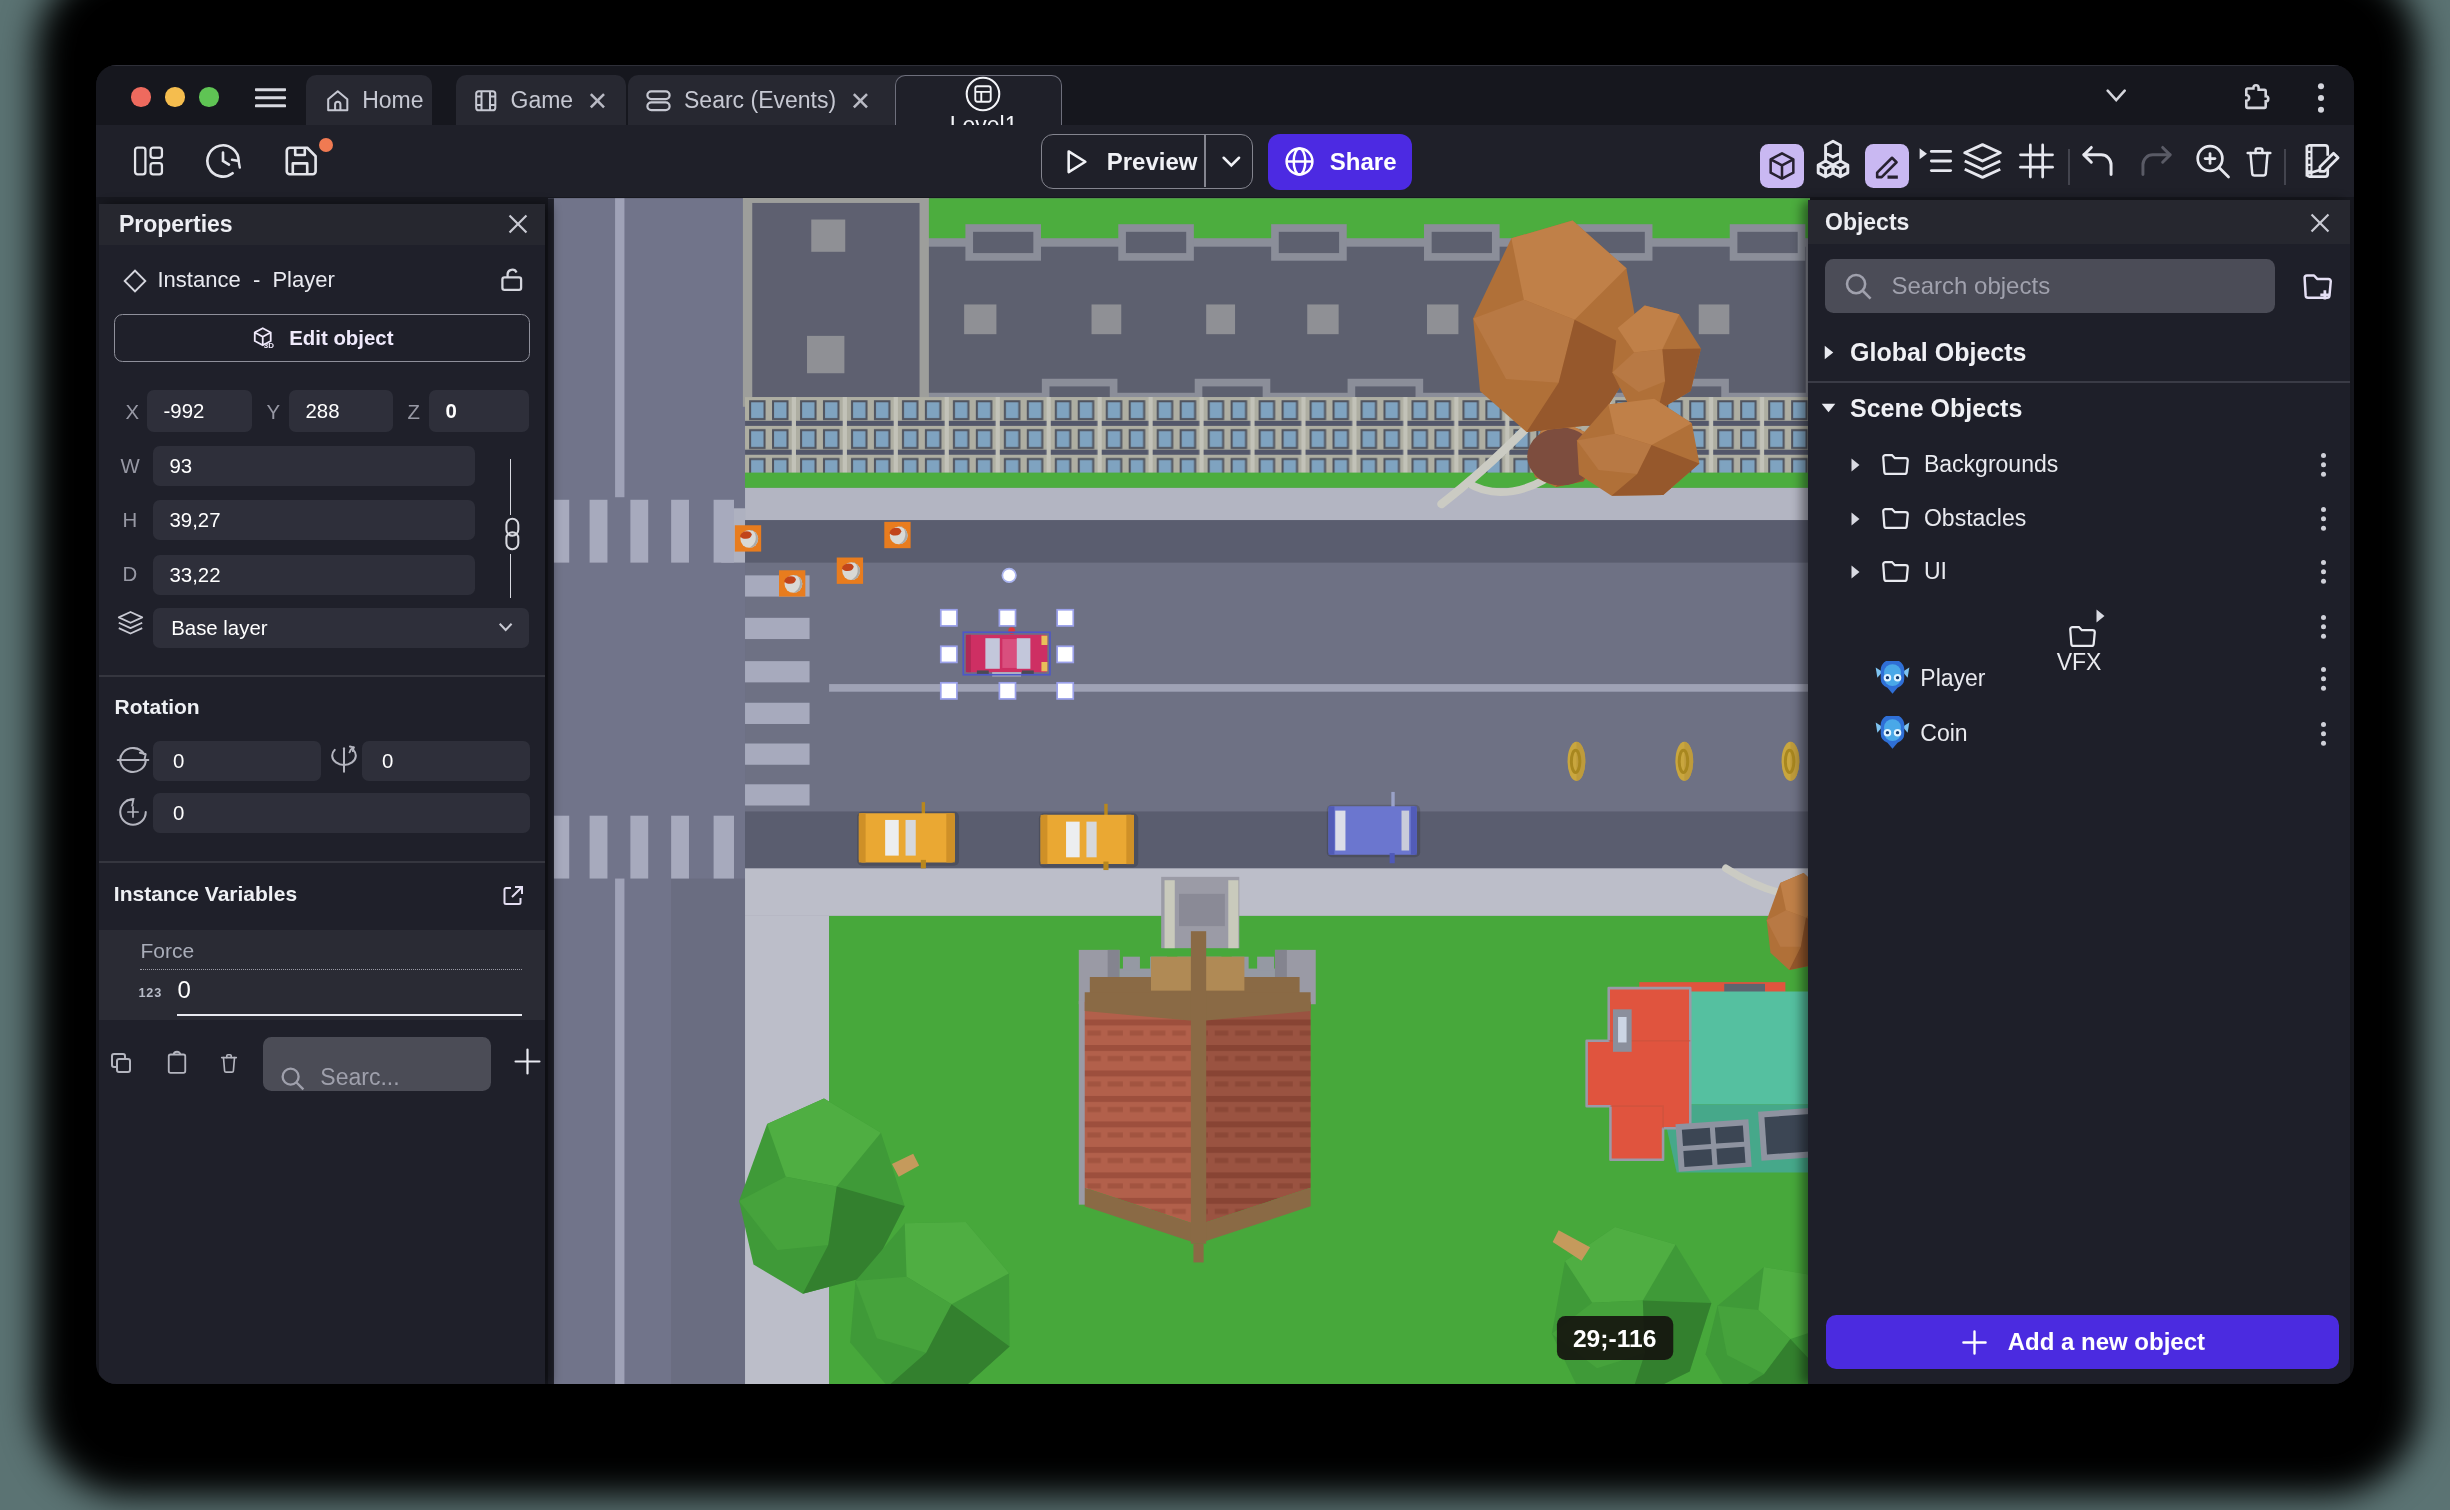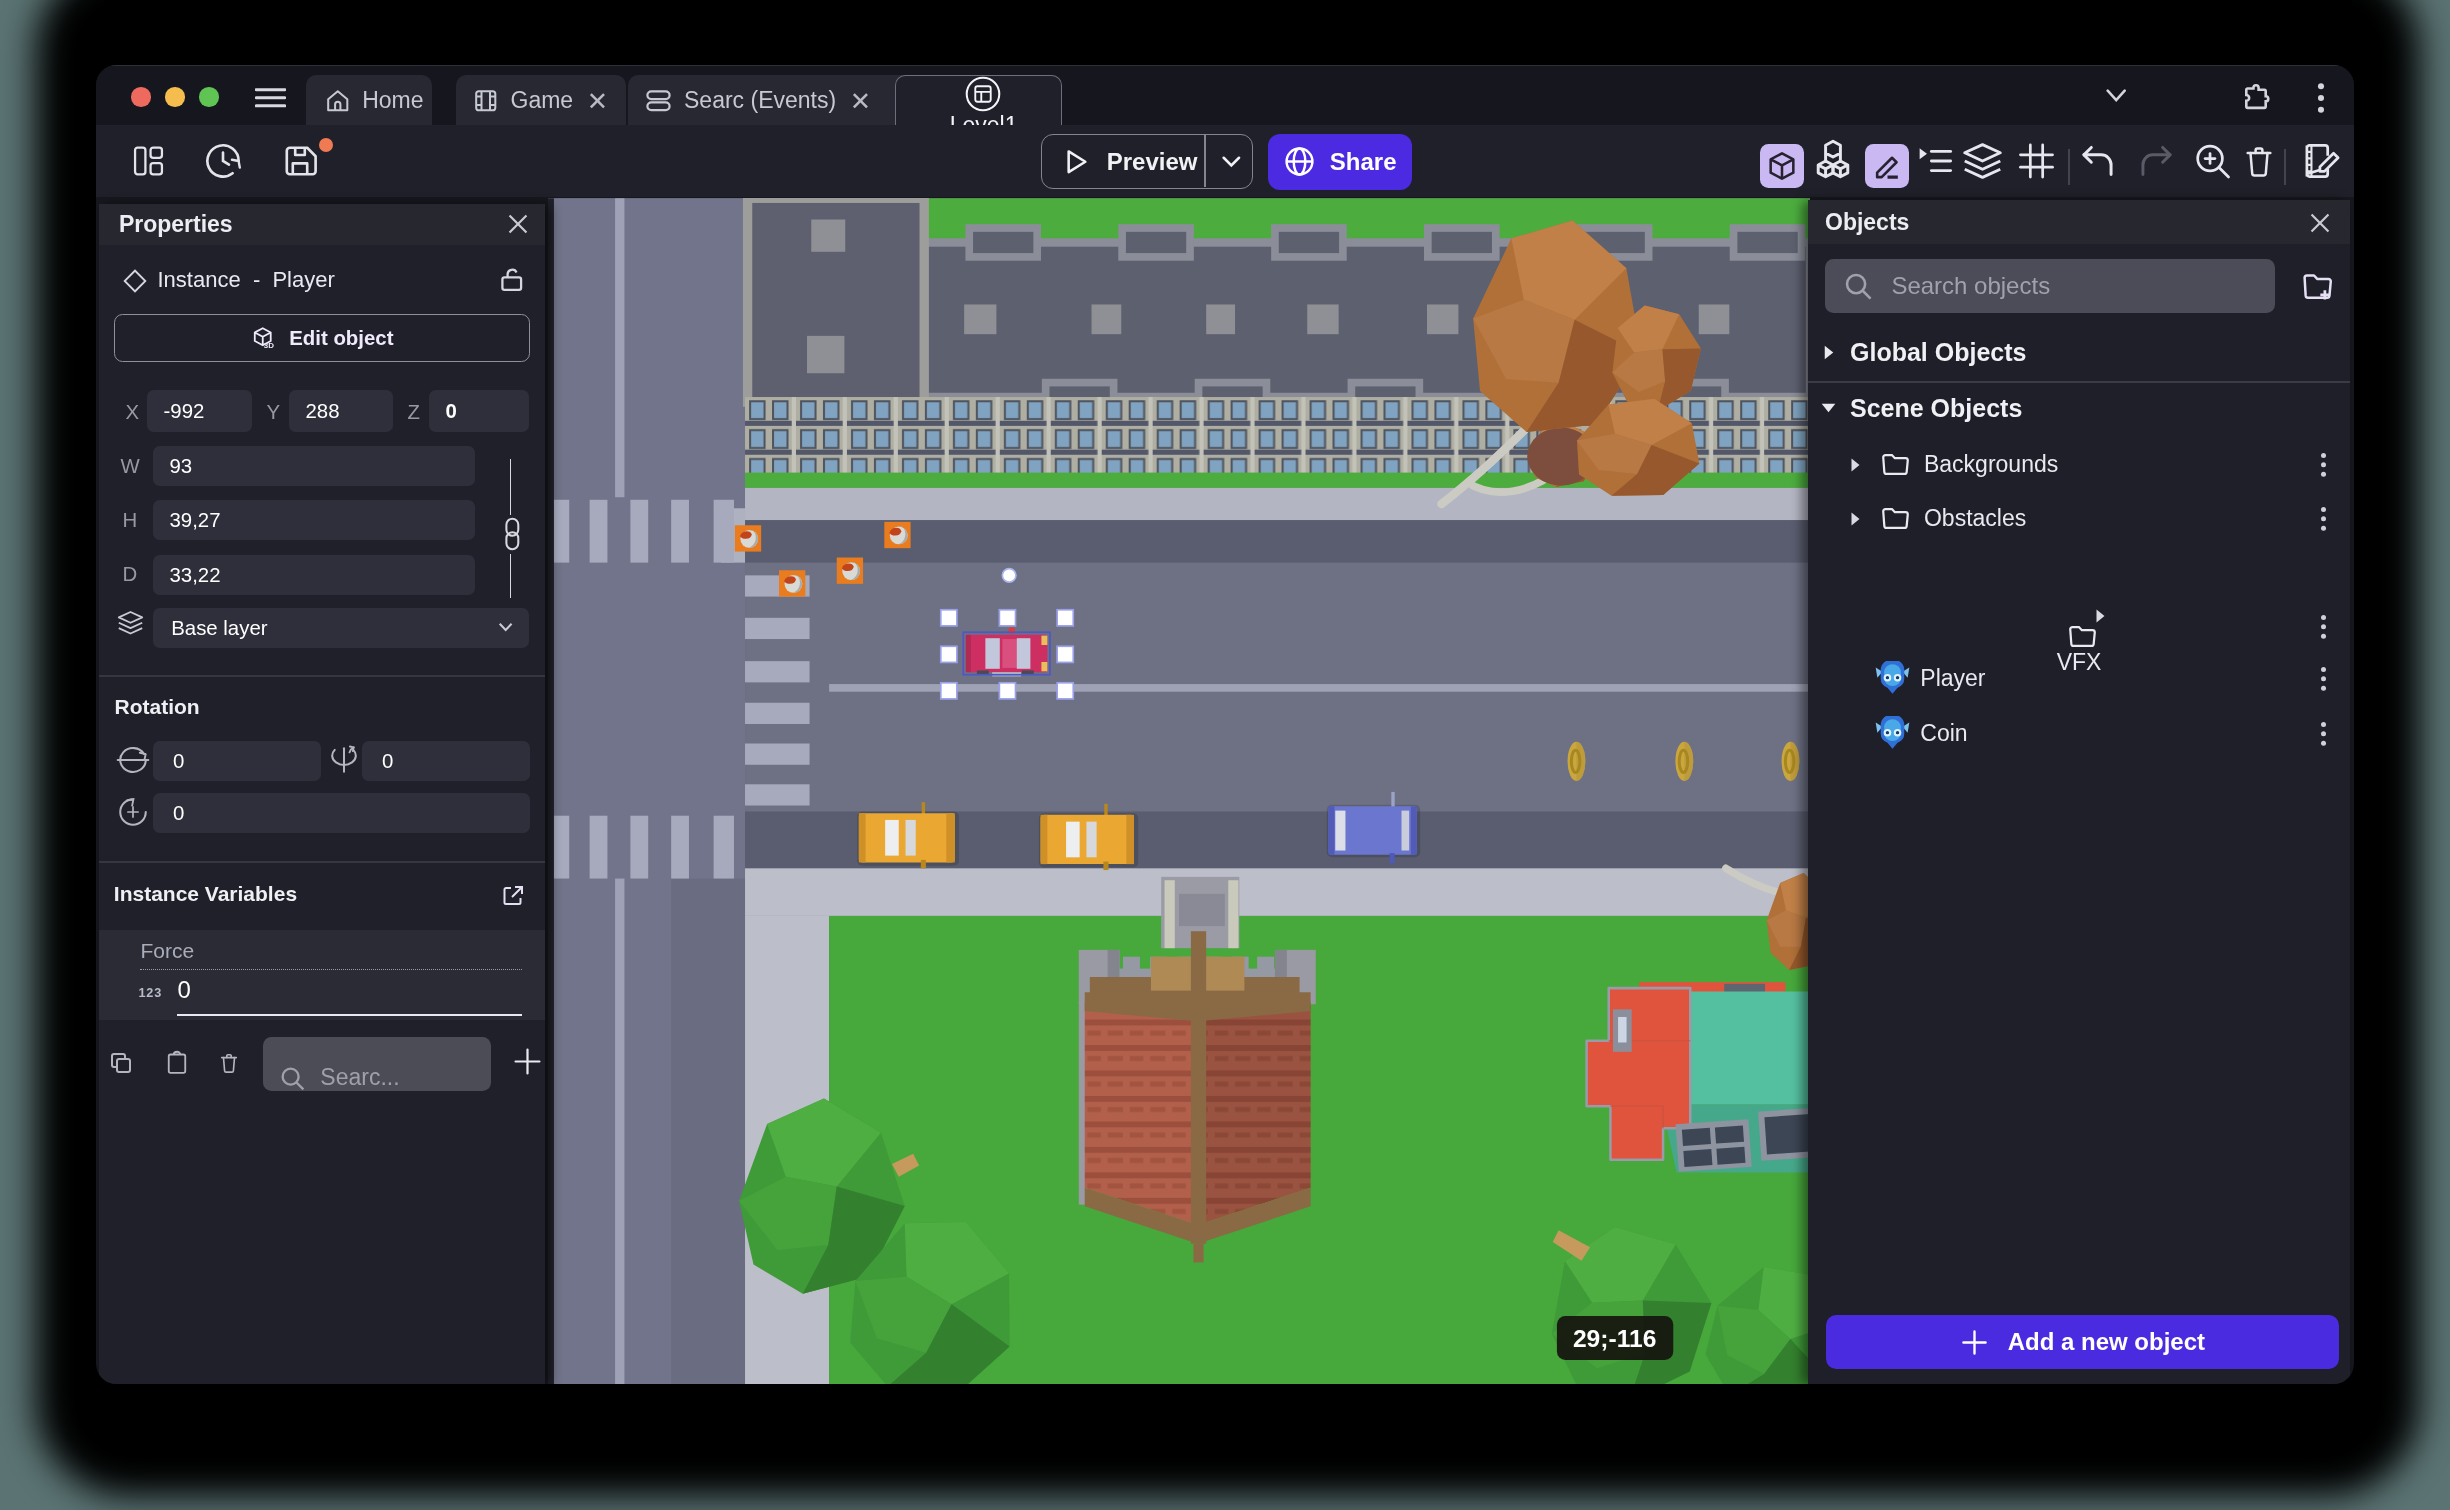--- a/index.html
+++ b/index.html
@@ -610,20 +610,29 @@
       </div>
     <div class="trow" style="top:300px;">
         <svg class="tchev" viewBox="0 0 11 16" fill="#d9dae2">
           <path d="M1.5 1.5 L9.5 8 L1.5 14.5 Z"></path>
         </svg>
         <svg class="tfold" viewBox="0 0 26 22" fill="none" stroke="#e9eaf0" stroke-width="2">
           <path d="M2 4.5 a2 2 0 0 1 2 -2 h5.8 l2.6 2.8 h9.6 A2 2 0 0 1 24 7.3 l-1 10.5 a2 2 0 0 1 -2 1.7 H5 a2 2 0 0 1 -2 -1.7 Z"></path>
         </svg>
         <span>Obstacles</span>
       </div>
+    <div class="trow" style="top:353px;">
+        <svg class="tchev" viewBox="0 0 11 16" fill="#d9dae2">
+          <path d="M1.5 1.5 L9.5 8 L1.5 14.5 Z"></path>
+        </svg>
+        <svg class="tfold" viewBox="0 0 26 22" fill="none" stroke="#e9eaf0" stroke-width="2">
+          <path d="M2 4.5 a2 2 0 0 1 2 -2 h5.8 l2.6 2.8 h9.6 A2 2 0 0 1 24 7.3 l-1 10.5 a2 2 0 0 1 -2 1.7 H5 a2 2 0 0 1 -2 -1.7 Z"></path>
+        </svg>
+        <span>UI</span>
+      </div>
     <div class="trow" style="top:408px;flex-direction:column;">
         <svg class="tchev" viewBox="0 0 11 16" fill="#d9dae2">
           <path d="M1.5 1.5 L9.5 8 L1.5 14.5 Z"></path>
         </svg>
         <svg class="tfold" viewBox="0 0 26 22" fill="none" stroke="#e9eaf0" stroke-width="2">
           <path d="M2 4.5 a2 2 0 0 1 2 -2 h5.8 l2.6 2.8 h9.6 A2 2 0 0 1 24 7.3 l-1 10.5 a2 2 0 0 1 -2 1.7 H5 a2 2 0 0 1 -2 -1.7 Z"></path>
         </svg>
         <span>VFX</span>
       </div>
     <div class="trow obj" style="top:460px;">

